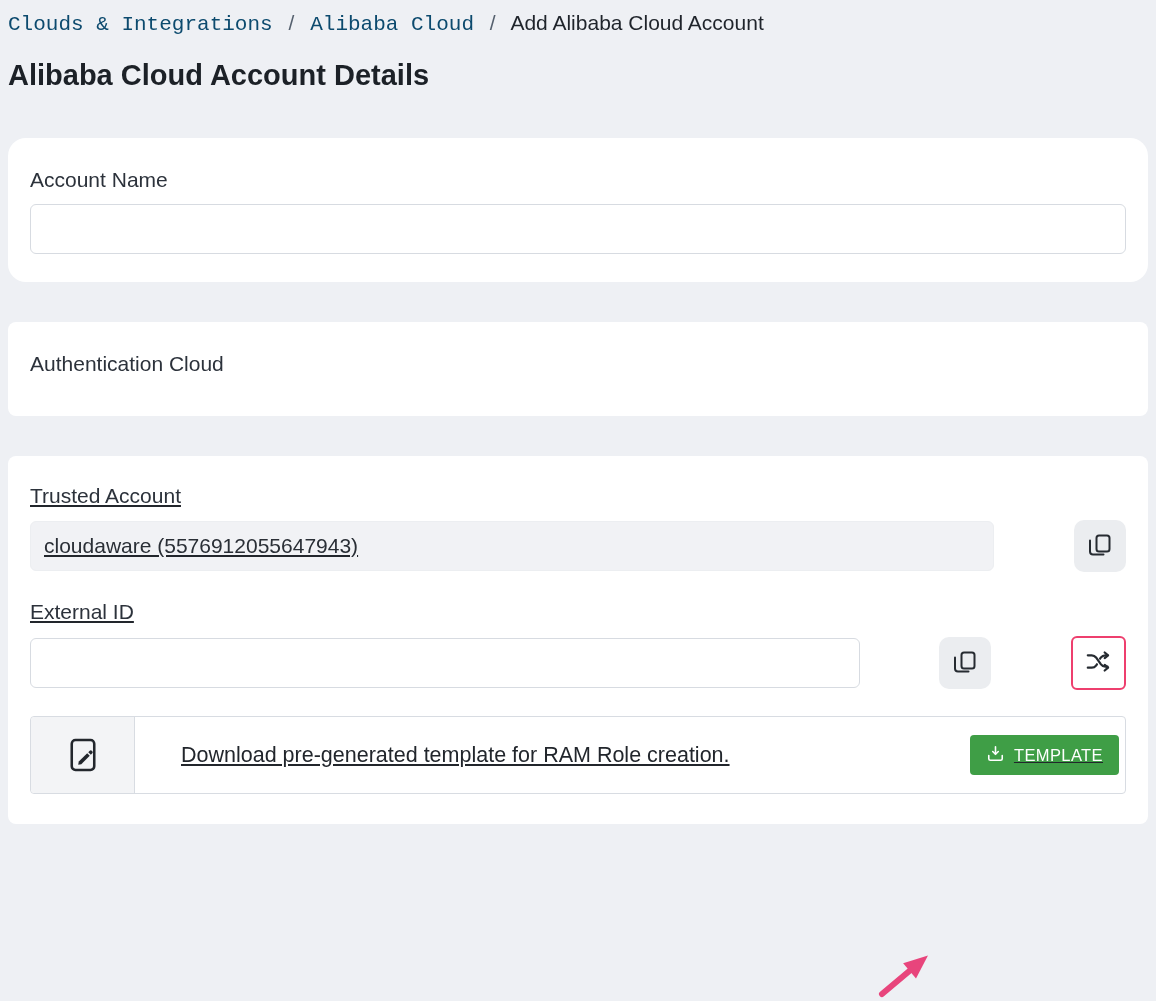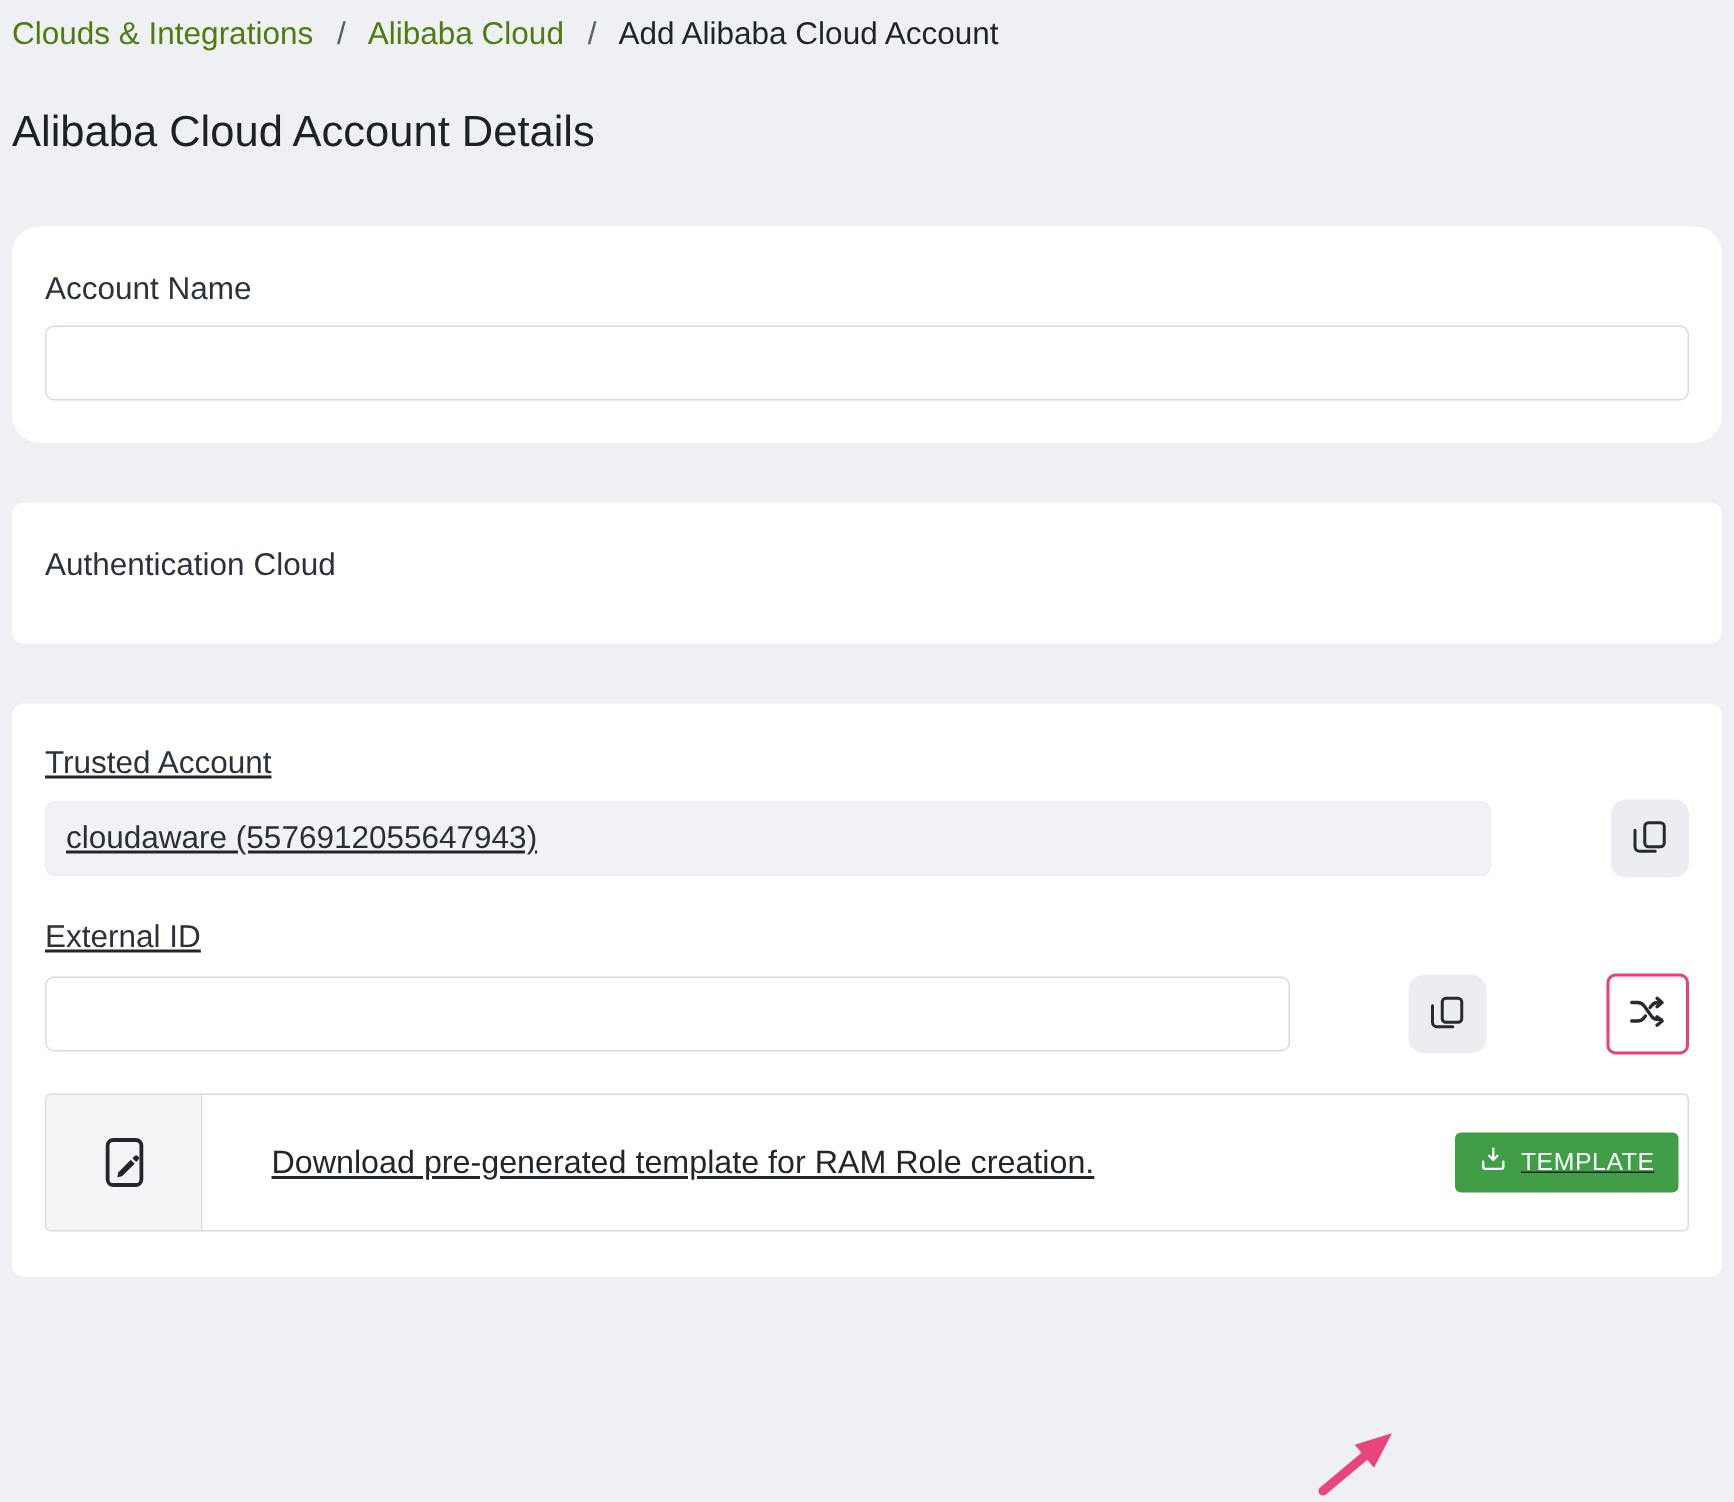--- a/index.html
+++ b/index.html
@@ -8,26 +8,26 @@
     width: 1156px; height: 1001px;
     background: #eef0f4;
     font-family: "Liberation Sans", "DejaVu Sans", sans-serif;
     color: #22262c;
     overflow: hidden;
     position: relative;
   }
 
   
   .breadcrumb { padding: 10px 8px 0; font-size: 21px; line-height: 26px; }
-  .crumb-link { color: #4d7c0f; cursor: pointer; }
+  .crumb-link { color: #0c4a6e; cursor: pointer; font-family: Liberation Mono, monospace; }
   .crumb-sep { color: #55606e; margin: 0 10px; }
   .crumb-current { color: #1f242b; }
 
   
-  .page-title { margin: 36px 8px 0; font-size: 29px; font-weight: 400; color: #1c2127; }
+  .page-title { margin: 21px 8px 0; font-size: 29px; font-weight: 700; color: #1c2127; }
 
   
   .card { background: #fff; border-radius: 8px; margin: 0 8px; }
   .card-account { margin-top: 46px; padding: 30px 22px 28px; border-radius: 18px; }
   .card-auth { margin-top: 40px; padding: 30px 22px 28px; }
   .card-role { margin-top: 40px; padding: 28px 22px 30px; text-decoration: underline; }
 
   .field-label { font-size: 21px; color: #2c323b; margin-bottom: 12px; }
 
   .text-input {
@@ -74,21 +74,21 @@
     display: flex; align-items: center; justify-content: center;
     cursor: pointer; flex: none; padding: 0;
   }
 
   .section-gap { margin-top: 28px; }
   .helper-text { font-size: 19px; color: #9aa1ab; margin-top: 10px; }
 
   
   .template-row {
     margin-top: 26px; border: 1px solid #d8dce2; border-radius: 4px;
-    height: 92px; display: flex; align-items: center; background: #fff;
+    height: 78px; display: flex; align-items: center; background: #fff;
   }
   .template-icon-cell {
     width: 104px; height: 100%; background: #f3f4f6;
     border-right: 1px solid #d8dce2; border-radius: 4px 0 0 4px;
     display: flex; align-items: center; justify-content: center; flex: none;
   }
   .template-text { font-size: 21.5px; margin-left: 46px; flex: 1; color: #22262c; }
   .template-btn {
     height: 40px; margin-right: 6px; background: #3f9e46; color: #fff;
     border: none; border-radius: 4px; padding: 3px 16px;

